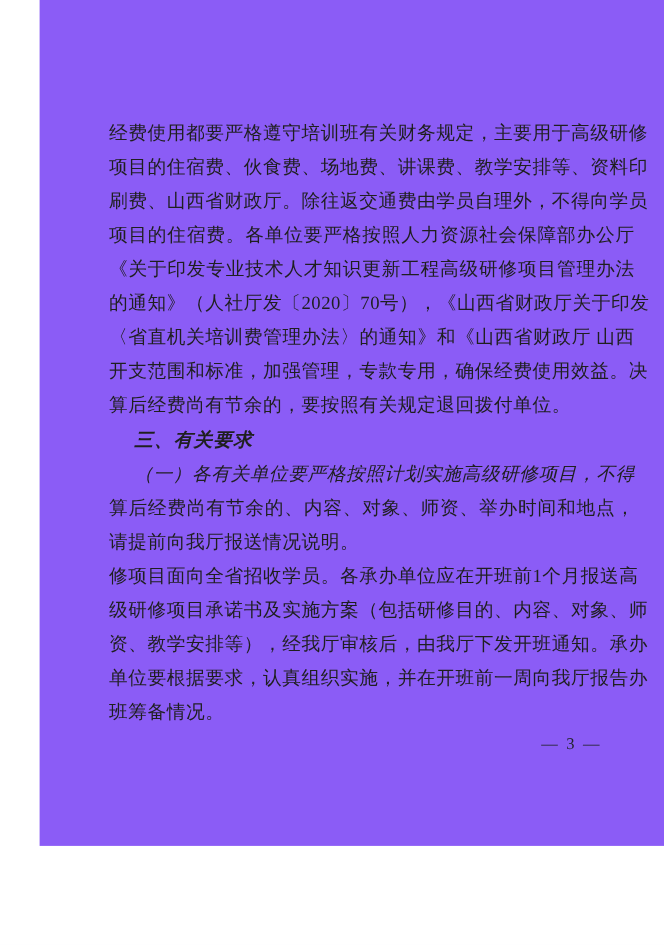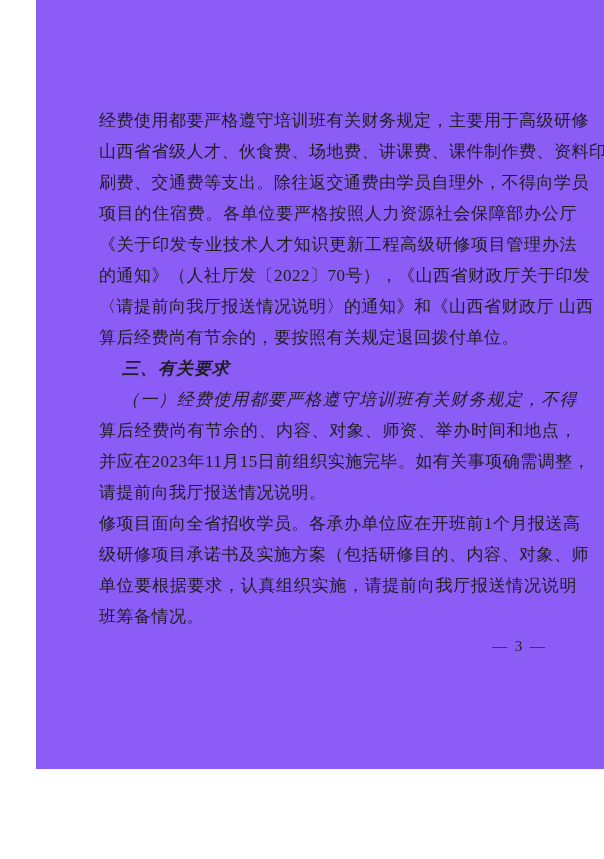--- a/index.html
+++ b/index.html
@@ -66,31 +66,32 @@
     letter-spacing: 2px;
     font-family: "Liberation Serif", "DejaVu Serif", serif;
   }
 </style>
 </head>
 <body>
 
 <div class="page">
   <div class="content">
     <div class="ln">经费使用都要严格遵守培训班有关财务规定，主要用于高级研修</div>
-    <div class="ln">山西省省级人才、伙食费、场地费、讲课费、课件制作费、资料印</div>
-    <div class="ln">刷费、交通费等支出。除往返交通费由学员自理外，不得向学员</div>
+    <div class="ln">项目的住宿费、伙食费、场地费、讲课费、教学安排等、资料印</div>
+    <div class="ln">刷费、山西省财政厅。除往返交通费由学员自理外，不得向学员</div>
     <div class="ln">项目的住宿费。各单位要严格按照人力资源社会保障部办公厅</div>
     <div class="ln">《关于印发专业技术人才知识更新工程高级研修项目管理办法</div>
-    <div class="ln">的通知》（人社厅发〔2022〕70号），《山西省财政厅关于印发</div>
-    <div class="ln">〈请提前向我厅报送情况说明〉的通知》和《山西省财政厅 山西</div>
+    <div class="ln">的通知》（人社厅发〔2020〕70号），《山西省财政厅关于印发</div>
+    <div class="ln">〈省直机关培训费管理办法〉的通知》和《山西省财政厅 山西</div>
+    <div class="ln">开支范围和标准，加强管理，专款专用，确保经费使用效益。决</div>
     <div class="ln end">算后经费尚有节余的，要按照有关规定退回拨付单位。</div>
     <div class="ln end ind head">三、有关要求</div>
-    <div class="ln ind">（一）经费使用都要严格遵守培训班有关财务规定，不得</div>
+    <div class="ln ind">（一）各有关单位要严格按照计划实施高级研修项目，不得</div>
     <div class="ln">算后经费尚有节余的、内容、对象、师资、举办时间和地点，</div>
-    <div class="ln">并应在2023年11月15日前组织实施完毕。如有关事项确需调整，</div>
     <div class="ln end">请提前向我厅报送情况说明。</div>
     <div class="ln">修项目面向全省招收学员。各承办单位应在开班前1个月报送高</div>
     <div class="ln">级研修项目承诺书及实施方案（包括研修目的、内容、对象、师</div>
-    <div class="ln">单位要根据要求，认真组织实施，请提前向我厅报送情况说明</div>
+    <div class="ln">资、教学安排等），经我厅审核后，由我厅下发开班通知。承办</div>
+    <div class="ln">单位要根据要求，认真组织实施，并在开班前一周向我厅报告办</div>
     <div class="ln end">班筹备情况。</div>
     <div class="pagenum">— 3 —</div>
   </div>
 </div>
 
 </body></html>

